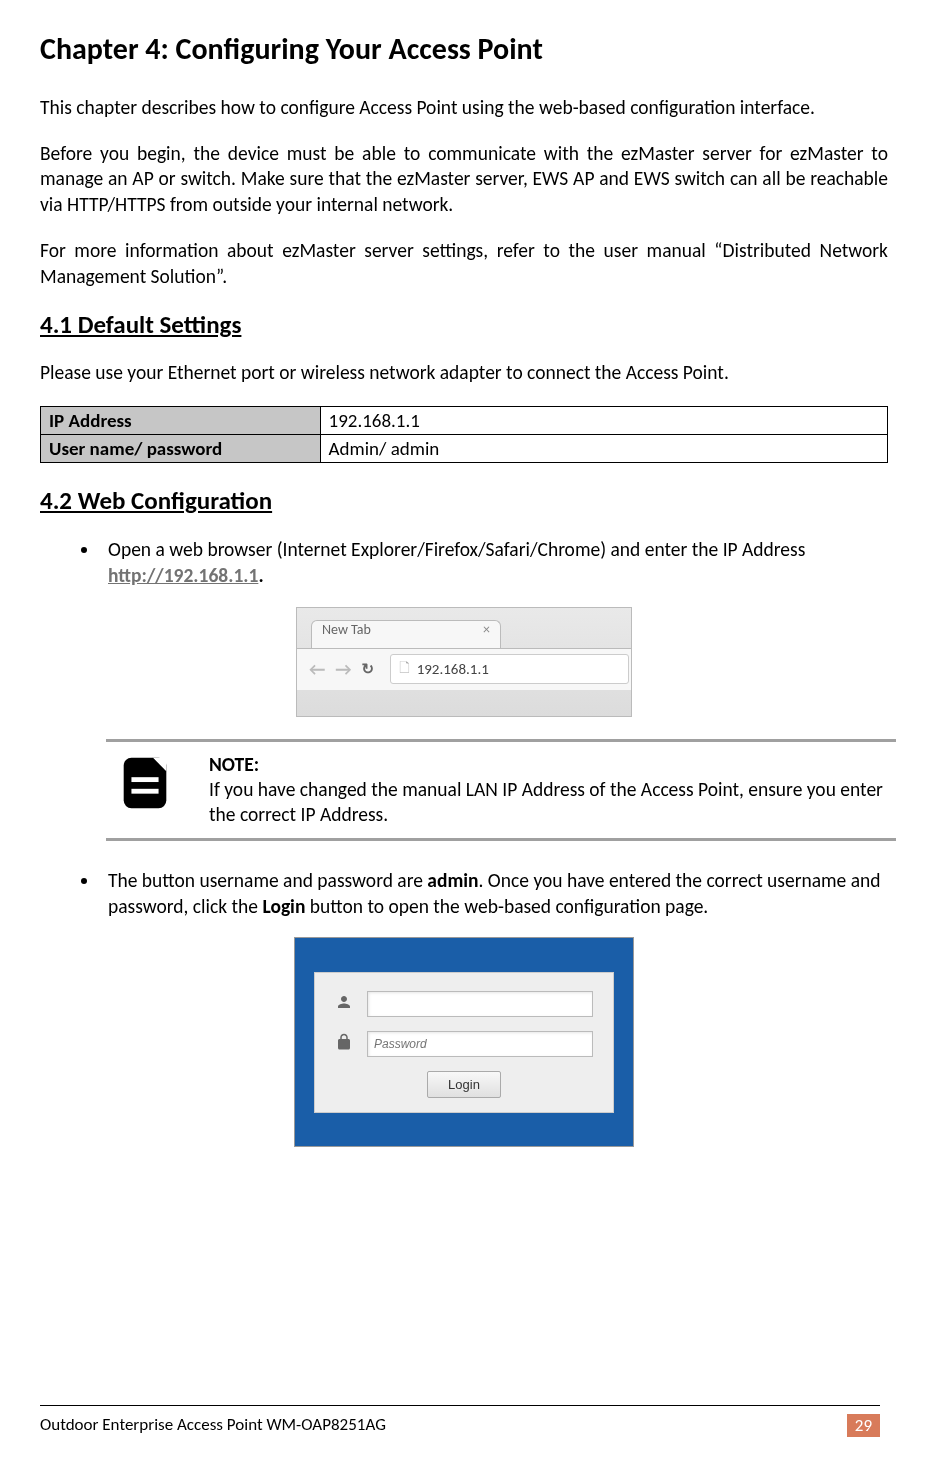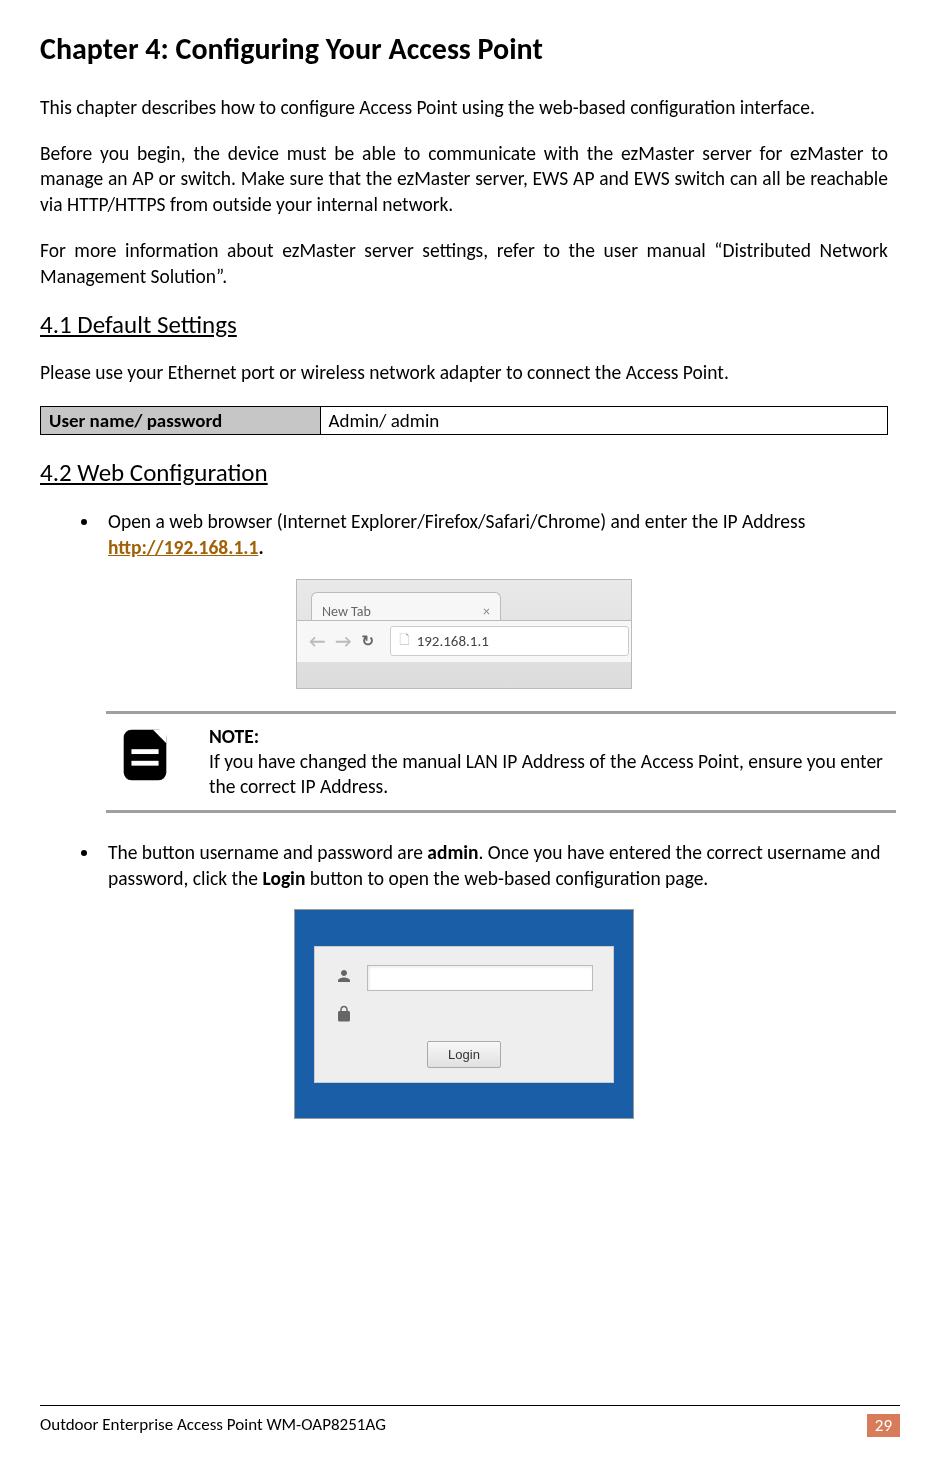--- a/index.html
+++ b/index.html
@@ -23,21 +23,21 @@
     .body-text {
       font-size: 19.5px;
       line-height: 1.32;
       margin-bottom: 20px;
     }
     .justify {
       text-align: justify;
     }
     .section-heading {
       font-size: 25px;
-      font-weight: normal;
+      font-weight: bold;
       text-decoration: underline;
       margin-bottom: 20px;
       margin-top: 8px;
     }
     .settings-table {
       width: 100%;
       border-collapse: collapse;
       margin-bottom: 22px;
     }
     .settings-table td {
@@ -55,21 +55,21 @@
       padding-left: 60px;
       margin-bottom: 18px;
     }
     .bullet-list li {
       font-size: 19.5px;
       line-height: 1.35;
       margin-bottom: 6px;
       padding-left: 8px;
     }
     .link-text {
-      color: #a16207;
+      color: #737373;
       text-decoration: underline;
       font-weight: bold;
     }
     .browser-mock {
       width: 336px;
       height: 110px;
       margin: 18px auto 22px auto;
       border: 1px solid #bbb;
       background: linear-gradient(#e9e9e9, #dcdcdc);
       position: relative;
@@ -78,21 +78,21 @@
       position: absolute;
       top: 12px;
       left: 14px;
       width: 190px;
       height: 28px;
       background: #f7f7f7;
       border: 1px solid #bbb;
       border-bottom: none;
       border-radius: 6px 6px 0 0;
       display: flex;
-      align-items: flex-end;
+      align-items: flex-start;
       padding: 0 10px;
       font-size: 14px;
       color: #666;
       justify-content: space-between;
     }
     .browser-tab .close-x {
       color: #888;
       font-size: 14px;
     }
     .browser-toolbar {
@@ -207,21 +207,21 @@
       padding: 5px 20px;
       font-size: 13px;
       color: #333;
       border-radius: 2px;
       cursor: pointer;
     }
     .footer {
       position: absolute;
       bottom: 20px;
       left: 40px;
-      right: 28px;
+      right: 48px;
       border-top: 1px solid #000;
       padding-top: 8px;
       display: flex;
       justify-content: space-between;
       font-size: 17px;
     }
     .page-num-box {
       background: #d87b5a;
       color: #fff;
       padding: 1px 8px;
@@ -238,20 +238,24 @@
 <p class="body-text justify">Before you begin, the device must be able to communicate with the ezMaster server for ezMaster to manage an AP or switch. Make sure that the ezMaster server, EWS AP and EWS switch can all be reachable via HTTP/HTTPS from outside your internal network.</p>
 
 <p class="body-text justify">For more information about ezMaster server settings, refer to the user manual “Distributed Network Management Solution”.</p>
 
 <h2 class="section-heading">4.1 Default Settings</h2>
 
 <p class="body-text">Please use your Ethernet port or wireless network adapter to connect the Access Point.</p>
 
 <table class="settings-table">
   <tbody>
+      <tr>
+    <td class="label-cell">IP Address</td>
+    <td>192.168.1.1</td>
+  </tr>
   <tr>
     <td class="label-cell">User name/ password</td>
     <td>Admin/ admin</td>
   </tr>
 </tbody>
   </table>
 
 <h2 class="section-heading">4.2 Web Configuration</h2>
 
 <ul class="bullet-list">
@@ -307,20 +311,21 @@
           </svg>
       </span>
       <input class="login-input" type="text" style="">
     </div>
     <div class="login-row">
       <span>
         <svg viewBox="0 0 24 24">
             <path d="M18 8h-1V6c0-2.8-2.2-5-5-5S7 3.2 7 6v2H6c-1.1 0-2 .9-2 2v10c0 1.1.9 2 2 2h12c1.1 0 2-.9 2-2V10c0-1.1-.9-2-2-2zM9 6c0-1.7 1.3-3 3-3s3 1.3 3 3v2H9V6z"></path>
           </svg>
       </span>
+      <input class="login-input" type="text" placeholder="Password" style="">
     </div>
     <div class="login-button-row">
       <button class="login-button">Login</button>
     </div>
   </div>
 </div>
 
 <div class="footer">
   <span>Outdoor Enterprise Access Point WM-OAP8251AG</span>
   <span class="page-num-box">29</span>

